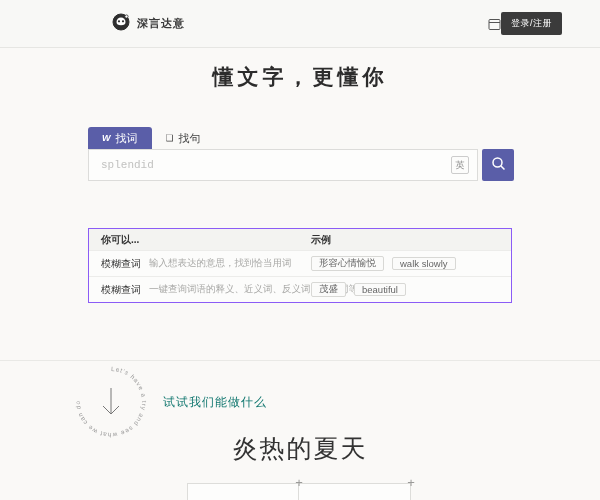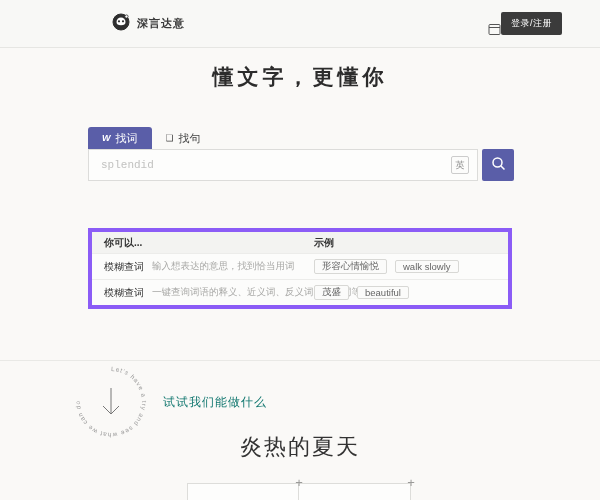--- a/index.html
+++ b/index.html
@@ -10,21 +10,21 @@
   }
   
   .header {
     position:absolute; top:0; left:0; width:600px; height:48px;
     background:#f8f8f6; border-bottom:1px solid #e6e6e3;
     display:flex; align-items:center; justify-content:space-between;
     padding:0 38px 0 112px;
   }
   .brand { display:flex; align-items:center; gap:7px; cursor:pointer; }
   .brand-name { font-size:11px; font-weight:bold; color:#3a3a3a; letter-spacing:1px; }
-  .header-right { display:flex; align-items:flex-end; }
+  .header-right { display:flex; align-items:center; }
   .win-icon { width:13px; height:13px; display:inline-block; }
   .login-btn {
     background:#3b3b3b; color:#fff; border:none; border-radius:2px;
     font-size:9px; padding:5px 10px; cursor:pointer; letter-spacing:0.5px;
     font-family:inherit;
   }
   
   .hero-title {
     position:absolute; top:63px; left:0; width:600px; text-align:center;
     font-size:21px; font-weight:bold; color:#2c2c2c; letter-spacing:4px;
@@ -52,41 +52,41 @@
     font-size:9px; color:#888; display:flex; align-items:center; justify-content:center;
     margin-right:8px; cursor:pointer; background:#fcfcfb;
   }
   .search-btn {
     width:32px; height:32px; margin-left:4px; background:#5a5ea8; border:none;
     border-radius:2px; cursor:pointer; display:flex; align-items:center; justify-content:center;
   }
   
   .ex-table {
     position:absolute; top:228px; left:88px; width:424px;
-    border:4px solid #8b5cf6; font-size:10px; background:#fcfcfb;
+    border:1px solid #8b5cf6; font-size:10px; background:#fcfcfb;
   }
   .ex-row { display:flex; align-items:center; height:26px; border-top:1px solid #ececea; }
   .ex-row.head { background:#f3f3f1; border-top:none; height:21px; font-weight:bold; color:#333; }
   .col-a { width:222px; padding-left:12px; display:flex; align-items:center; gap:8px; }
   .col-b { flex:1; display:flex; align-items:center; gap:8px; }
   .term { color:#333; white-space:nowrap; }
   .desc { color:#a8a8a6; font-size:9.5px; white-space:nowrap; }
   .chip {
     border:1px solid #d8d8d5; border-radius:2px; background:#fbfbfa;
     padding:0 7px; color:#666; font-size:9.5px; cursor:pointer; white-space:nowrap;
   }
   
   .divider { position:absolute; top:360px; left:0; width:600px; height:1px; background:#e9e9e6; }
   
   .try-badge { position:absolute; top:363px; left:72px; width:78px; height:78px; }
   .try-label { position:absolute; top:394px; left:156px; font-size:12px; color:#0f766e; letter-spacing:1px;margin-left:7px; }
   
   .demo-title {
     position:absolute; top:432px; left:0; width:600px; text-align:center;
-    font-size:22px; color:#333; letter-spacing:2px; font-weight:500;
+    font-size:25px; color:#333; letter-spacing:2px; font-weight:500;
   }
   .cards { position:absolute; top:483px; left:187px; display:flex; }
   .card { width:112px; height:40px; border:1px solid #ddddda; background:#fdfdfc; cursor:pointer; }
   .card + .card { border-left:none; }
   .plus {
     position:absolute; color:#9a9a98; font-size:13px; font-weight:300;
     line-height:0; transform:translate(-50%,0); user-select:none;
   }
   .plus.p1 { top:483px; left:299px; }
   .plus.p2 { top:483px; left:411px; }

